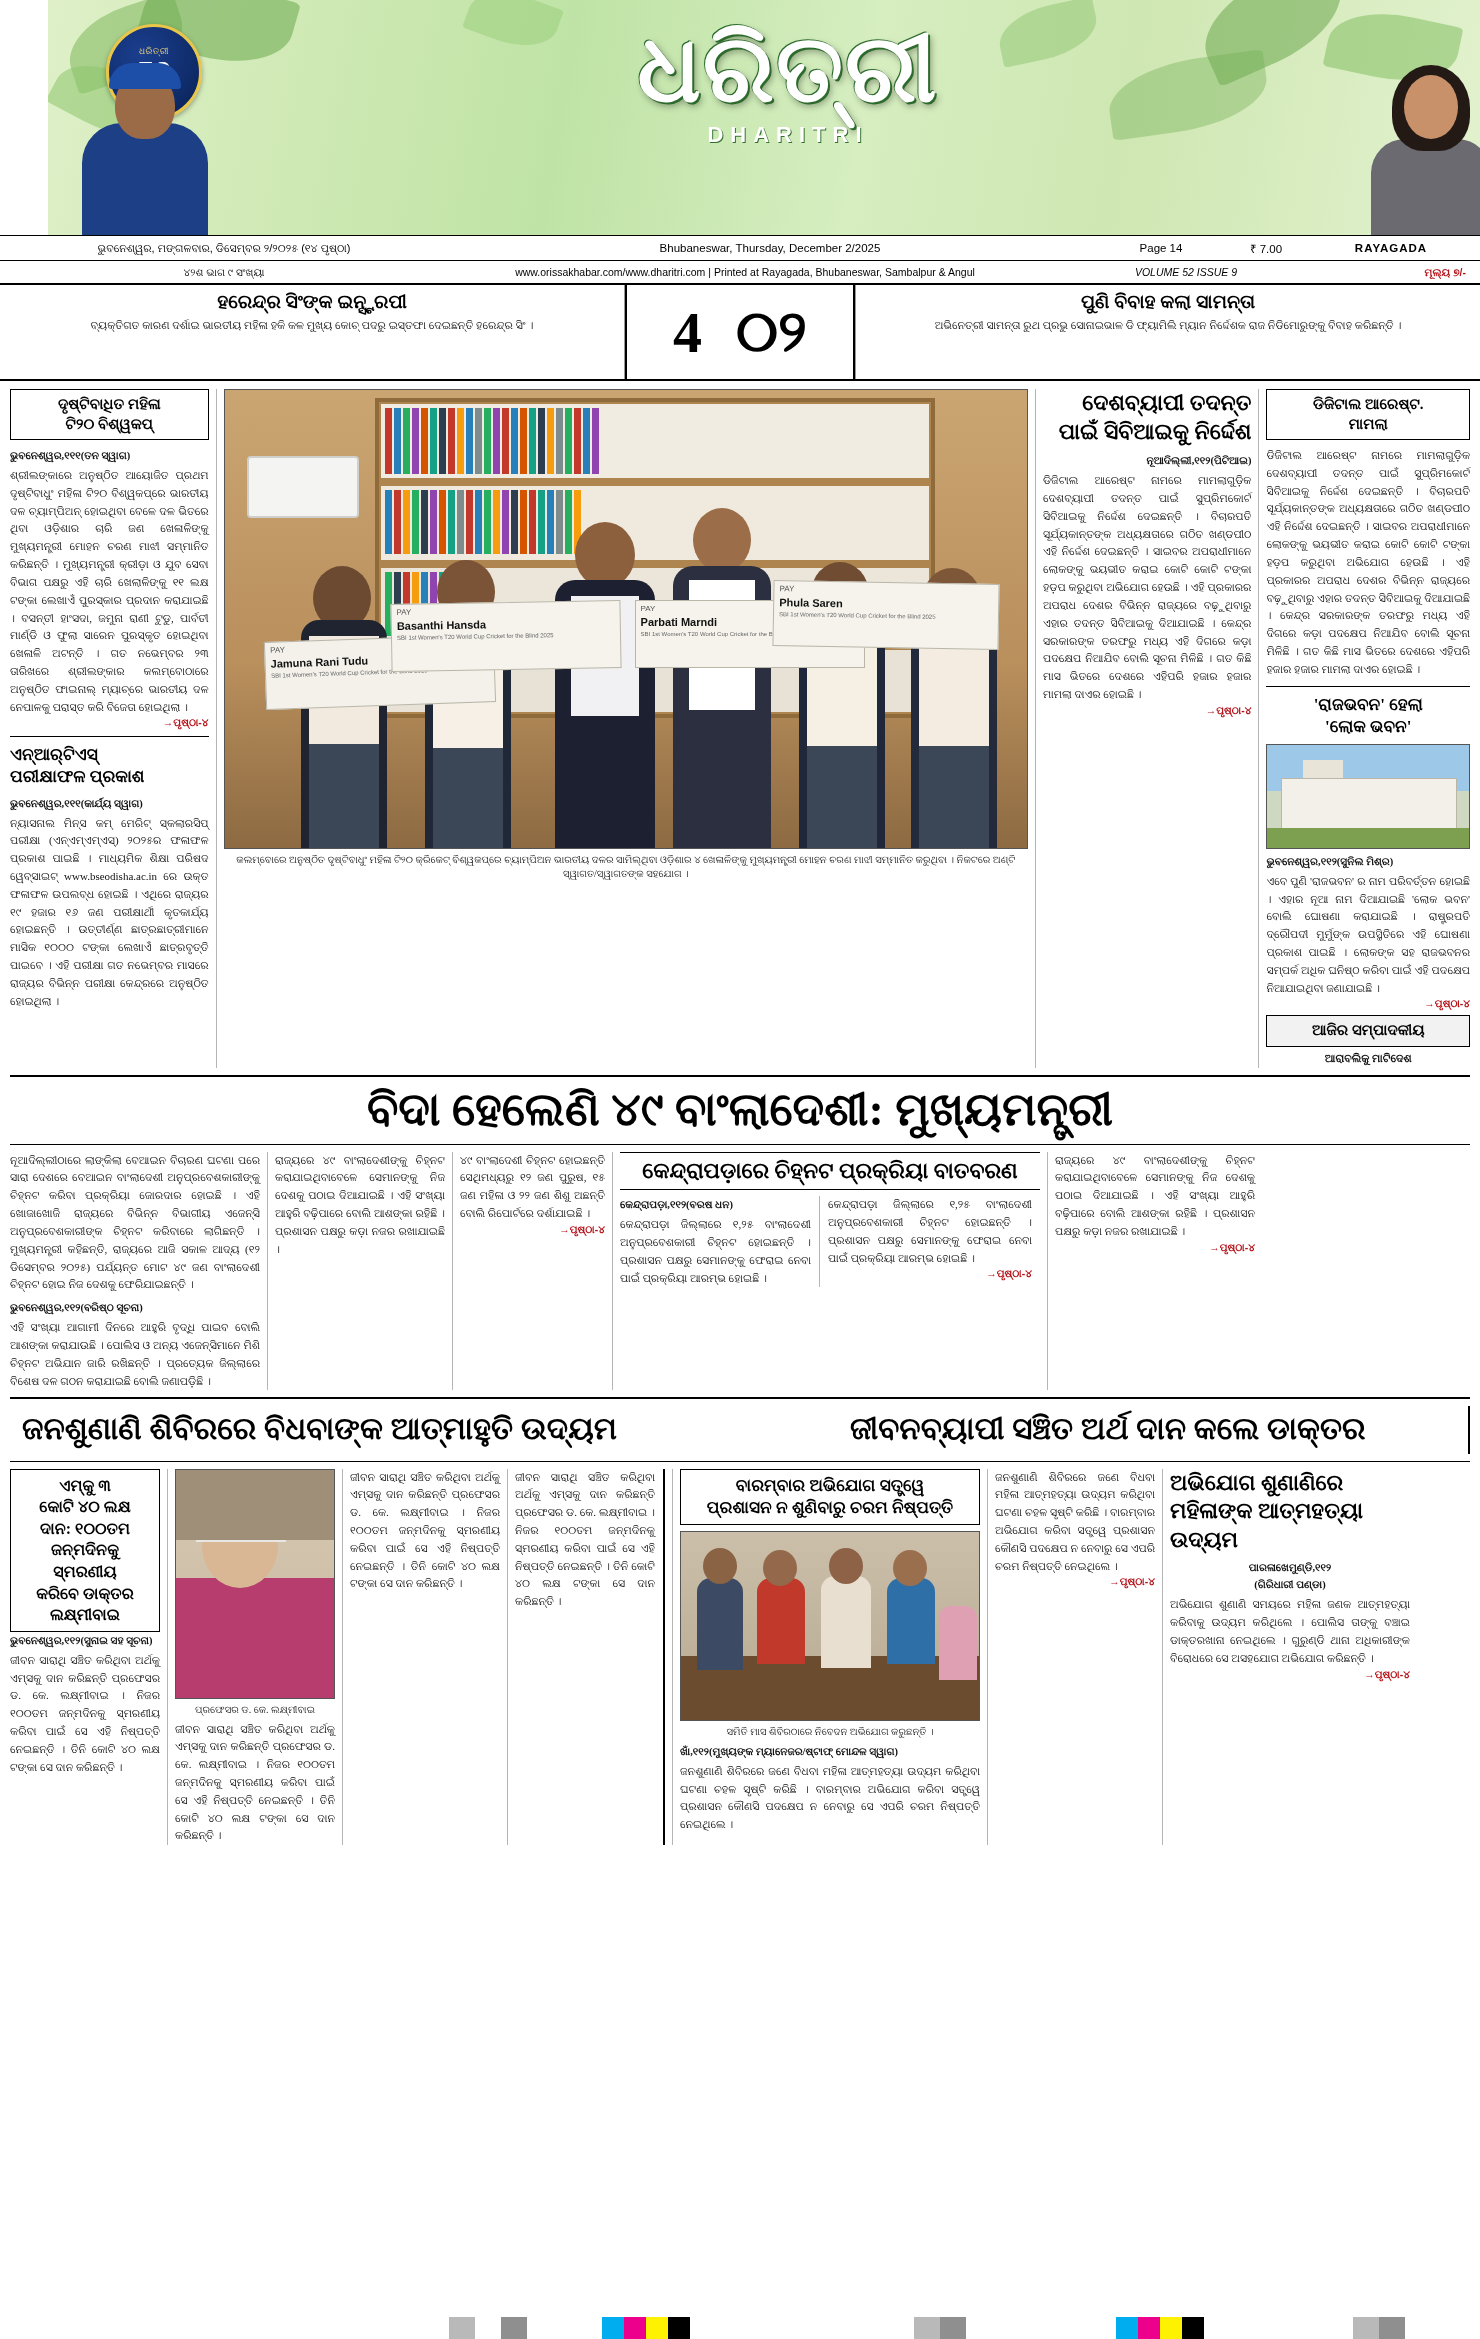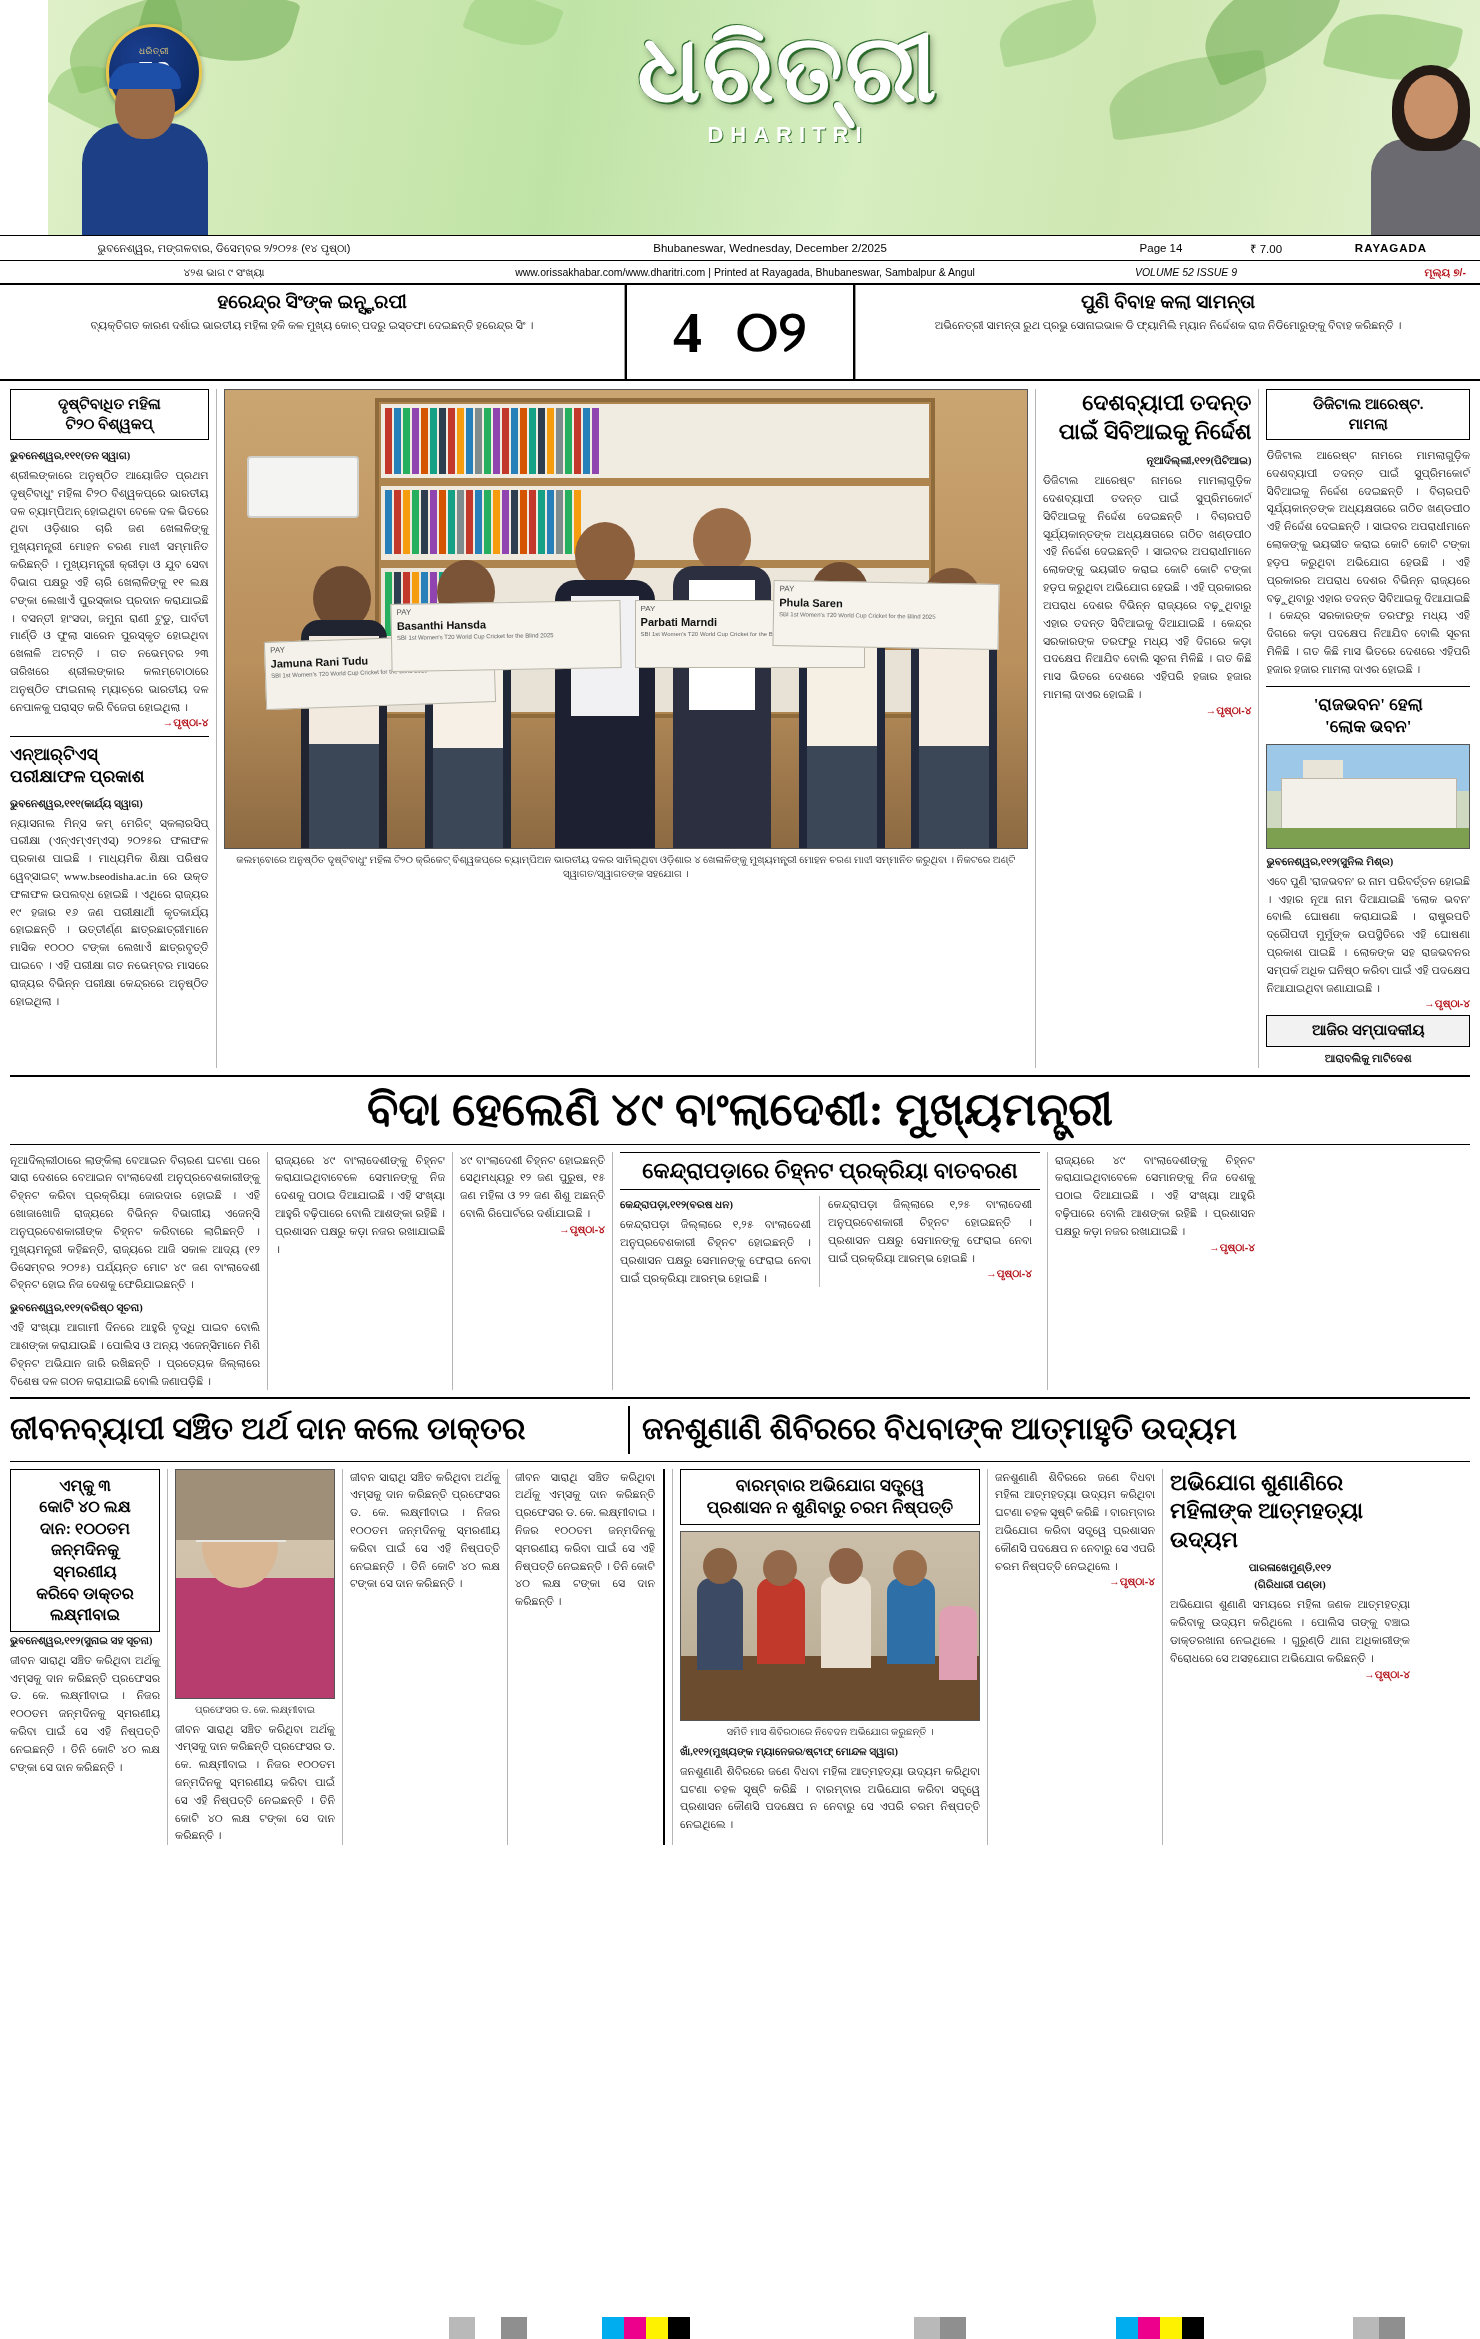--- a/index.html
+++ b/index.html
@@ -161,21 +161,21 @@
       <div class="person">
         <div class="p-shawl"></div>
         <div class="p-hair"></div>
         <div class="p-face2"></div>
       </div>
     </div>
   </div>
 
   <div class="infobar">
     <div class="left">ଭୁବନେଶ୍ୱର, ମଙ୍ଗଳବାର, ଡିସେମ୍ବର ୨/୨୦୨୫ (୧୪ ପୃଷ୍ଠା)</div>
-    <div class="mid">Bhubaneswar, Wednesday, December 2/2025</div>
+    <div class="mid">Bhubaneswar, Thursday, December 2/2025</div>
     <div class="pg">Page 14</div>
     <div class="price">₹  7.00</div>
     <div class="edition">RAYAGADA</div>
   </div>
   <div class="infobar2">
     <div class="left">୪୨ଶ ଭାଗ ୯ ସଂଖ୍ୟା</div>
     <div class="mid">www.orissakhabar.com/www.dharitri.com | Printed at Rayagada, Bhubaneswar, Sambalpur &amp; Angul</div>
     <div class="vol">VOLUME 52   ISSUE 9</div>
     <div class="price2">ମୂଲ୍ୟ ୭/-</div>
   </div>
@@ -417,25 +417,25 @@
     <div class="col" style="width:200px">
       <div class="body-odia">ରାଜ୍ୟରେ ୪୯ ବାଂଲାଦେଶୀଙ୍କୁ ଚିହ୍ନଟ କରାଯାଇଥିବାବେଳେ ସେମାନଙ୍କୁ ନିଜ ଦେଶକୁ ପଠାଇ ଦିଆଯାଇଛି । ଏହି ସଂଖ୍ୟା ଆହୁରି ବଢ଼ିପାରେ ବୋଲି ଆଶଙ୍କା ରହିଛି । ପ୍ରଶାସନ ପକ୍ଷରୁ କଡ଼ା ନଜର ରଖାଯାଇଛି ।</div>
       <div class="cont">→ପୃଷ୍ଠା-୪</div>
     </div>
   </div>
 
   <div style="padding:0 10px;">
     <div class="rule-h thick"></div>
   </div>
   <div style="display:flex;padding:0 10px;">
+    <div style="flex:1;padding-left:12px;">
+      <div class="headline-odia" style="font-size:31px;line-height:1.2;margin:4px 0 6px;">ଜନଶୁଣାଣି ଶିବିରରେ ବିଧବାଙ୍କ ଆତ୍ମାହୁତି ଉଦ୍ୟମ</div>
+    </div>
     <div style="width:620px;padding-right:10px;border-right:2px solid #000;">
       <div class="headline-odia" style="font-size:31px;line-height:1.2;margin:4px 0 6px;">ଜୀବନବ୍ୟାପୀ ସଞ୍ଚିତ ଅର୍ଥ ଦାନ କଲେ ଡାକ୍ତର</div>
-    </div>
-    <div style="flex:1;padding-left:12px;">
-      <div class="headline-odia" style="font-size:31px;line-height:1.2;margin:4px 0 6px;">ଜନଶୁଣାଣି ଶିବିରରେ ବିଧବାଙ୍କ ଆତ୍ମାହୁତି ଉଦ୍ୟମ</div>
     </div>
   </div>
   <div style="padding:0 10px;">
       <div class="rule-h"></div>
     </div>
 
   <div class="content">
 
     <div class="col" style="width:150px">
       <div class="boxed" style="white-space:pre-line;font-size:16px;line-height:1.35;">ଏମ୍‌କୁ ୩

